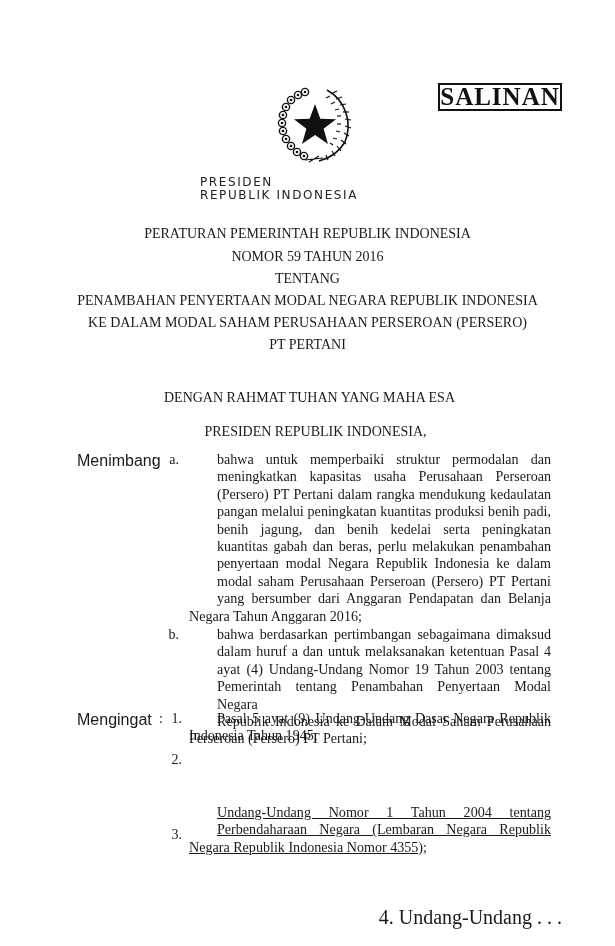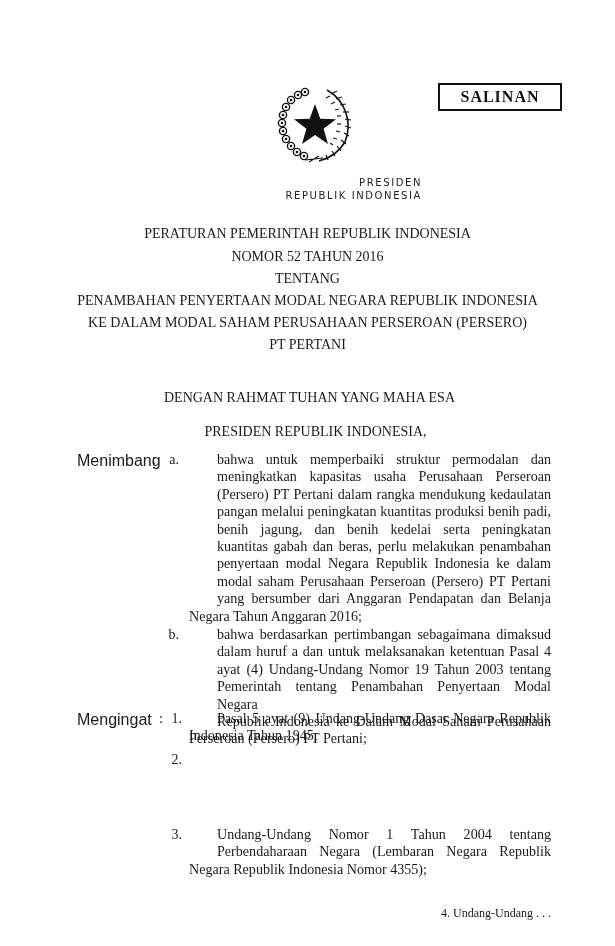--- a/index.html
+++ b/index.html
@@ -9,28 +9,28 @@
     color: #1a1a1a;
   }
   .page { position: absolute; left: 0; top: 0; width: 615px; height: 946px; background: #fff; }
 
   .emblem { position: absolute; left: 275px; top: 82px; width: 80px; height: 82px; }
 
   .salinan-box {
     position: absolute; left: 438px; top: 83px; width: 124px; height: 28px;
     border: 2px solid #111; box-sizing: border-box;
     display: flex; align-items: center; justify-content: center;
-    font-family: "Liberation Serif", serif; font-weight: bold; font-size: 16px;
+    font-family: "Liberation Serif", serif; font-weight: bold; font-size: 25px;
     letter-spacing: 1px; color: #111;
   }
 
   .presiden-block {
-    position: absolute; left: 192px; top: 176px; width: 230px; text-align: right;
+    position: absolute; left: 200px; top: 176px; width: 230px; text-align: left;
     font-family: "DejaVu Sans", "Liberation Sans", sans-serif;
-    font-size: 10px; letter-spacing: 1.6px; line-height: 13px; color: #222;
+    font-size: 12px; letter-spacing: 1.6px; line-height: 13px; color: #222;
   }
 
   .center-line {
     position: absolute; left: 40px; width: 535px; text-align: center;
     font-family: "Liberation Serif", serif; font-size: 14px; color: #1a1a1a;
     white-space: nowrap;
   }
 
   .section-label {
     position: absolute; font-family: Liberation Sans, sans-serif; font-size: 16px; white-space: nowrap;
@@ -39,22 +39,22 @@
   .item-num { position: absolute; font-family: "Liberation Serif", serif; font-size: 14px; text-align: right; width: 22px; }
   .item-text {
     position: absolute; left: 189px; width: 362px;
     font-family: "Liberation Serif", serif; font-size: 14.1px; line-height: 17.4px;
     text-align: justify; text-align-last: left; color: #1a1a1a;
   }
   .item-text span.l { display: block; text-align: justify; text-align-last: justify; padding-left: 28px; }
   .item-text span.last { display: block; text-align: left; text-align-last: left; }
 
   .continuation {
-    position: absolute; right: 64px; top: 906px;
-    font-family: "Liberation Serif", serif; font-size: 12px; white-space: nowrap;
+    position: absolute; right: 53px; top: 906px;
+    font-family: "Liberation Serif", serif; font-size: 20px; white-space: nowrap;
   }
 </style>
 </head>
 <body>
 
 <div class="page">
 
   <svg class="emblem" viewBox="0 0 80 82">
 
     <g fill="none" stroke="#111" stroke-width="1.4">
@@ -113,21 +113,21 @@
   </svg>
 
   <div class="salinan-box">SALINAN</div>
 
   <div class="presiden-block">
     <div>PRESIDEN</div>
     <div>REPUBLIK INDONESIA</div>
   </div>
 
   <div class="center-line" style="top:226px;">PERATURAN PEMERINTAH REPUBLIK INDONESIA</div>
-  <div class="center-line" style="top:249px;">NOMOR 52 TAHUN 2016</div>
+  <div class="center-line" style="top:249px;">NOMOR 59 TAHUN 2016</div>
   <div class="center-line" style="top:271px;">TENTANG</div>
   <div class="center-line" style="top:293px;">PENAMBAHAN PENYERTAAN MODAL NEGARA REPUBLIK INDONESIA</div>
   <div class="center-line" style="top:315px;">KE DALAM  MODAL SAHAM PERUSAHAAN PERSEROAN (PERSERO)</div>
   <div class="center-line" style="top:337px;">PT PERTANI</div>
 
   <div class="center-line" style="top:390px; left:42px;">DENGAN RAHMAT TUHAN YANG MAHA ESA</div>
   <div class="center-line" style="top:424px; left:48px;">PRESIDEN REPUBLIK INDONESIA,</div>
 
   <div class="section-label" style="left:77px; top:452px;">Menimbang</div>
   <div class="colon" style="left:152px; top:452px;">:</div>
@@ -161,20 +161,20 @@
 
   <div class="item-num" style="left:160px; top:711px;">1.</div>
   <div class="item-text" style="top:710px;">
     <span class="l">Pasal 5 ayat (9) Undang-Undang Dasar Negara Republik</span>
     <span class="last">Indonesia Tahun 1945;</span>
   </div>
 
   <div class="item-num" style="left:160px; top:752px;">2.</div>
 
   <div class="item-num" style="left:160px; top:827px;">3.</div>
-  <div class="item-text" style="top:826px;">
+  <div class="item-text" style="top:804px;text-decoration:underline;">
     <span class="l">Undang-Undang Nomor 1 Tahun 2004 tentang</span>
     <span class="l">Perbendaharaan Negara (Lembaran Negara Republik</span>
     <span class="last">Negara Republik Indonesia Nomor 4355);</span>
   </div>
 
   <div class="continuation">4. Undang-Undang . . .</div>
 </div>
 
 </body></html>

